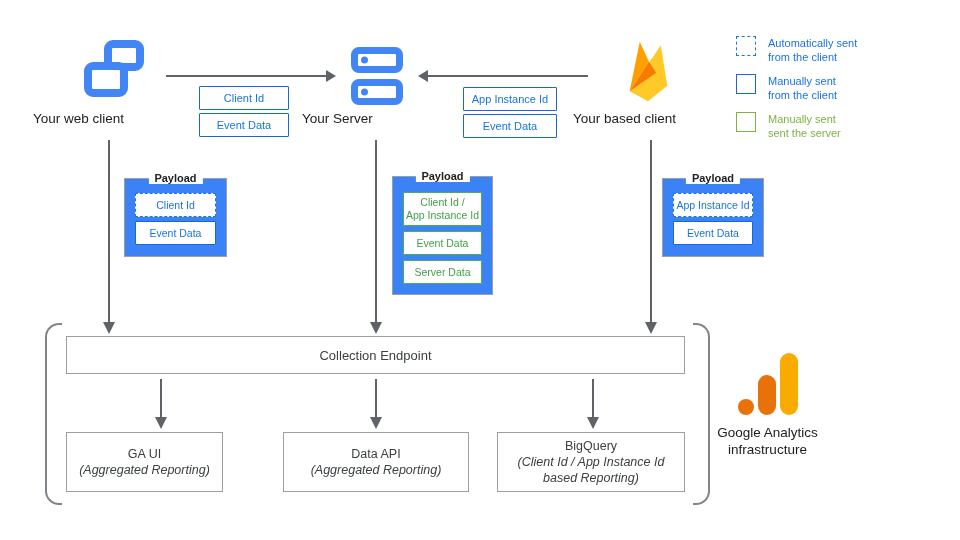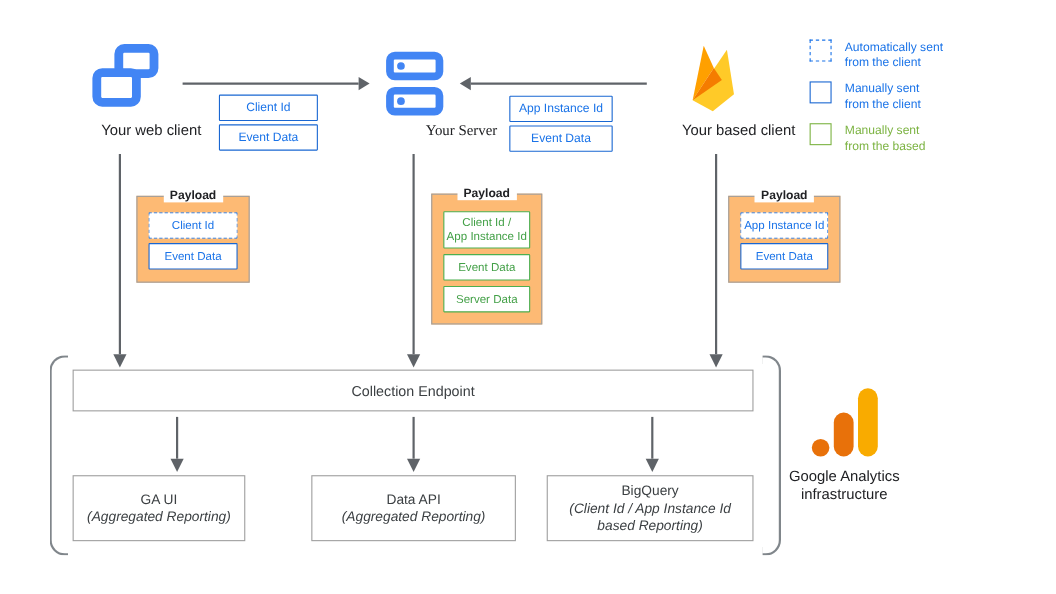--- a/index.html
+++ b/index.html
@@ -9,21 +9,21 @@
     --text-dark:#202124; --text-gray:#3C4043;
     --firebase-yellow:#FFCA28; --firebase-orange:#FFA000; --firebase-dark:#F57C00;
     --ga-orange:#E8710A; --ga-amber:#F9AB00;
   }
   *{margin:0;padding:0;box-sizing:border-box;}
   html,body{background:#fff;}
   body{font-family:"Liberation Sans","DejaVu Sans",sans-serif;}
   .stage{position:relative;width:960px;height:540px;background:#fff;overflow:hidden;}
 
   
-  .node-label{position:absolute;width:150px;text-align:right;font-size:13.5px;color:var(--text-dark);}
+  .node-label{position:absolute;width:150px;text-align:left;font-size:13.5px;color:var(--text-dark);}
 
   
   .webicon{position:absolute;left:84px;top:40px;width:64px;height:60px;}
   .webicon .back{position:absolute;left:20px;top:0;width:40px;height:31px;border:8px solid var(--icon-blue);border-radius:9px;}
   .webicon .front{position:absolute;left:0;top:22px;width:44px;height:35px;border:8px solid var(--icon-blue);border-radius:9px;background:#fff;}
 
   
   .servericon{position:absolute;left:351px;top:47px;width:52px;height:58px;display:flex;flex-direction:column;gap:6px;}
   .server-unit{width:52px;height:26px;border:7px solid var(--icon-blue);border-radius:8px;background:#fff;position:relative;}
   .server-unit::after{content:'';position:absolute;left:3px;top:50%;transform:translateY(-50%);width:7px;height:7px;border-radius:50%;background:var(--icon-blue);}
@@ -49,21 +49,21 @@
   
   .legend-swatch{position:absolute;left:736px;width:20px;height:20px;background:#fff;}
   .sw-dashed{border:1.5px dashed var(--blue);}
   .sw-blue{border:1.5px solid var(--blue-border);}
   .sw-green{border:1.5px solid var(--legend-green);}
   .legend-text{position:absolute;left:768px;width:120px;font-size:11px;line-height:14px;}
   .legend-blue{color:var(--blue);}
   .legend-green{color:var(--legend-green);}
 
   
-  .payload{position:absolute;border:1px solid var(--box-gray);background:#fdba74;}
+  .payload{position:absolute;border:1px solid var(--box-gray);background:#3b82f6;}
   .payload-title{position:absolute;top:-7px;left:50%;transform:translateX(-50%);background:#fff;
     padding:0 6px;font-size:11px;font-weight:bold;color:var(--text-dark);white-space:nowrap;}
   .pitem{position:absolute;left:10px;right:10px;display:flex;flex-direction:column;align-items:center;
     justify-content:center;font-size:10.5px;line-height:13px;background:#fff;text-align:center;border-radius:1px;}
   .it-dashed-blue{border:1.5px dashed var(--blue);color:var(--blue);}
   .it-solid-blue{border:1.5px solid var(--blue-border);color:var(--blue);}
   .it-green{border:1.5px solid var(--green);color:var(--green-text);}
 
   
   .bracket{position:absolute;top:323px;width:17px;height:182px;}
@@ -88,21 +88,21 @@
   <div class="webicon">
     <div class="back"></div>
     <div class="front"></div>
   </div>
   <div class="node-label" style="left:33px;top:111px;">Your web client</div>
 
   <div class="servericon">
     <div class="server-unit"></div>
     <div class="server-unit"></div>
   </div>
-  <div class="node-label" style="left:302px;top:111px;font-family:Liberation Serif, serif;">Your Server</div>
+  <div class="node-label" style="left:302px;top:111px;">Your Server</div>
 
   <svg class="flame" viewBox="0 0 56 72">
     <polygon points="8,58 42,8 49,52 28,69" style="fill:var(--firebase-yellow)"></polygon>
     <polygon points="8,58 19,4 29,26" style="fill:var(--firebase-orange)"></polygon>
     <polygon points="8,58 29,26 37,38" style="fill:var(--firebase-dark)"></polygon>
   </svg>
   <div class="node-label" style="left:573px;top:111px;">Your based client</div>
 
   <svg class="arrow" style="left:166px;top:68px;" width="170" height="16">
     <line x1="0" y1="8" x2="160" y2="8"></line>
@@ -124,21 +124,21 @@
     <div>from the client</div>
   </div>
   <div class="legend-swatch sw-blue" style="top:74px;"></div>
   <div class="legend-text legend-blue" style="top:74px;">
     <div>Manually sent</div>
     <div>from the client</div>
   </div>
   <div class="legend-swatch sw-green" style="top:112px;"></div>
   <div class="legend-text legend-green" style="top:112px;">
     <div>Manually sent</div>
-    <div>from the based</div>
+    <div>sent the server</div>
   </div>
 
   <svg class="arrow" style="left:101px;top:138px;" width="16" height="196">
     <line x1="8" y1="2" x2="8" y2="184"></line>
       <polygon points="2,184 14,184 8,196"></polygon>
   </svg>
   <svg class="arrow" style="left:368px;top:138px;" width="16" height="196">
     <line x1="8" y1="2" x2="8" y2="184"></line>
       <polygon points="2,184 14,184 8,196"></polygon>
   </svg>

